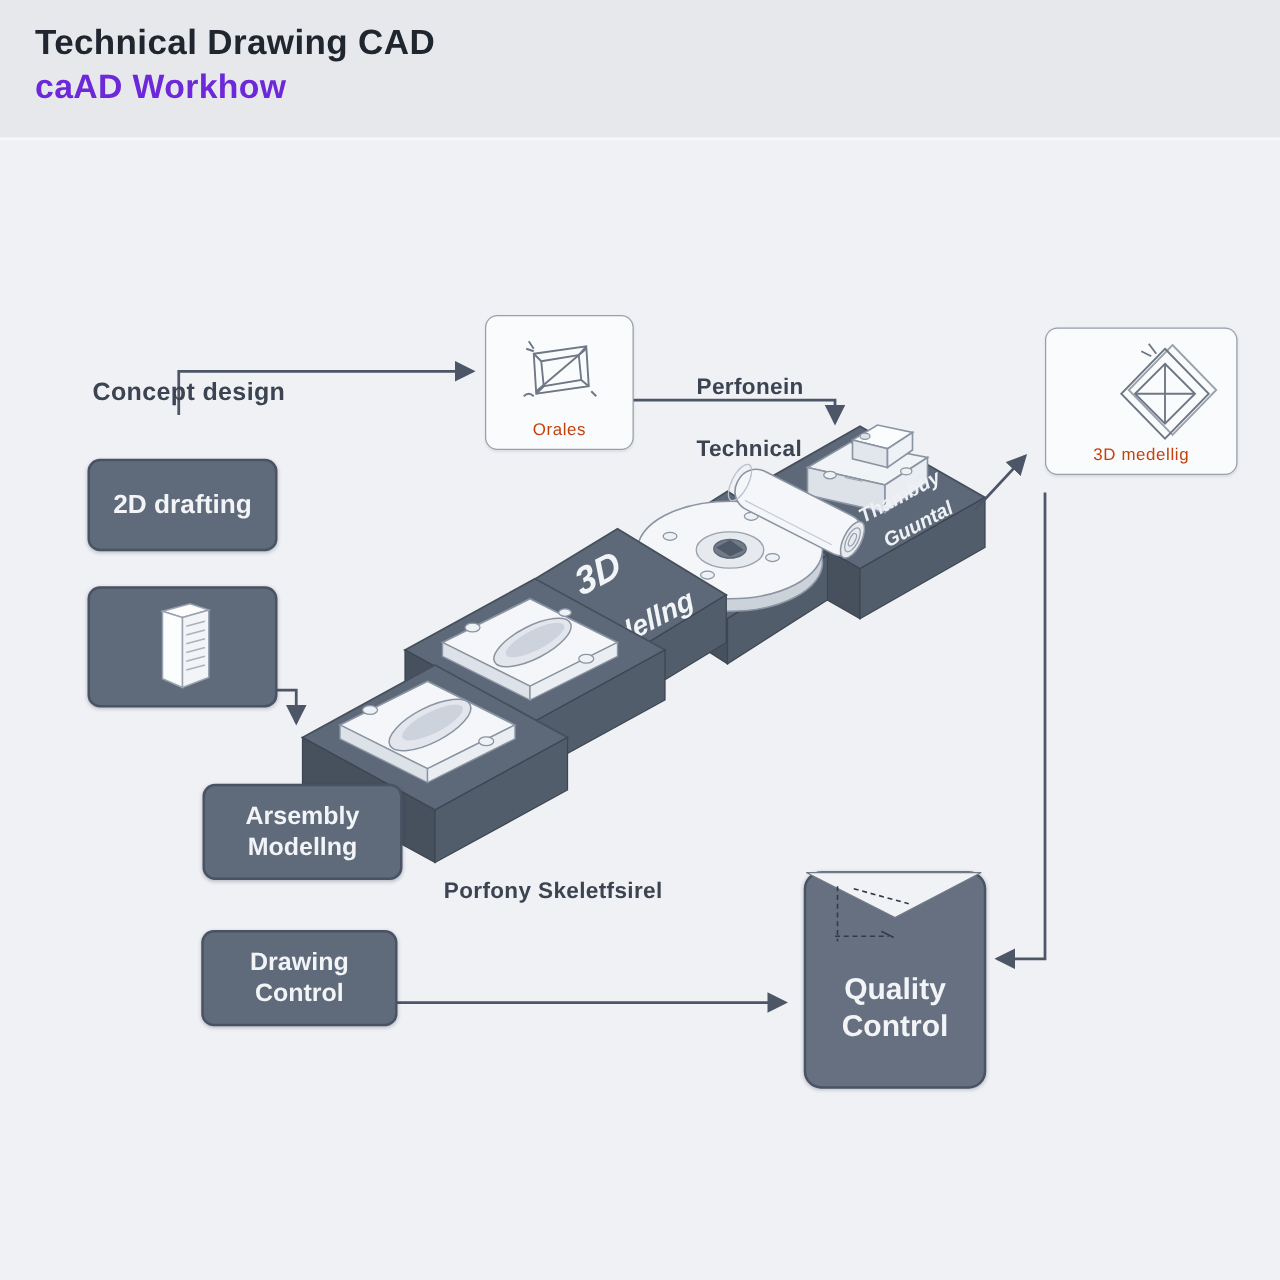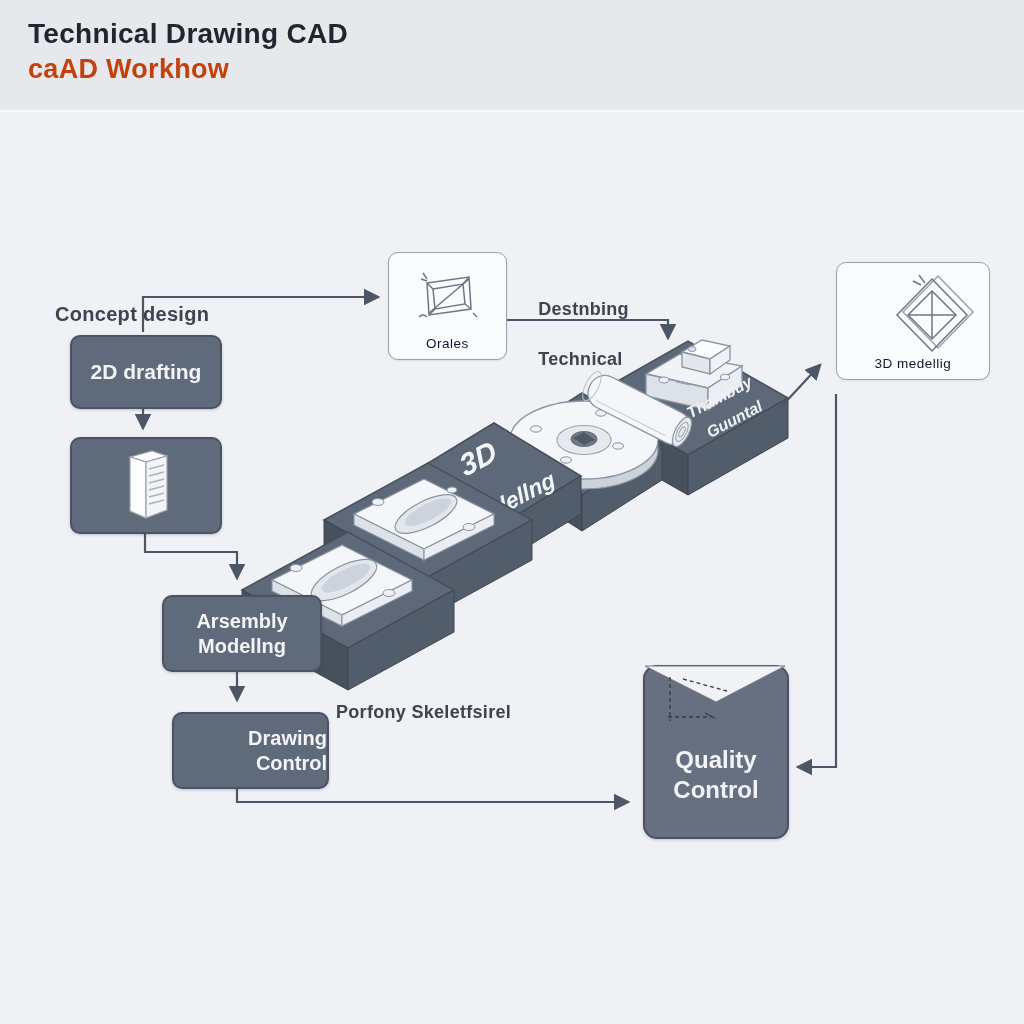--- a/index.html
+++ b/index.html
@@ -11,40 +11,40 @@
   .top-band{
     position:absolute;left:0;top:0;width:1024px;height:110px;
     background:#e6e8ec;border-bottom:2px solid #f7f8fa;
   }
   .title1{
     position:absolute;left:28px;top:18px;
     font-size:28px;font-weight:700;color:#20262f;letter-spacing:.3px;
   }
   .title2{
     position:absolute;left:28px;top:54px;
-    font-size:27px;font-weight:700;color:#c2410c;letter-spacing:.3px;
+    font-size:27px;font-weight:700;color:#6d28d9;letter-spacing:.3px;
   }
   svg.layer{position:absolute;left:0;top:0;}
   .lbl{
     position:absolute;color:#3c4452;font-size:18px;font-weight:600;
-    letter-spacing:.3px;line-height:25px;white-space:pre;
+    letter-spacing:.3px;line-height:25px;white-space:pre;margin-left:19px;
   }
   .node{
     position:absolute;background:#5f6a7a;border:2px solid #4a5364;border-radius:10px;
     color:#f2f4f7;display:flex;flex-direction:column;align-items:center;justify-content:center;
-    font-weight:700;text-align:center;box-shadow:0 1px 3px rgba(40,48,60,.25);
+    font-weight:700;text-align:center;box-shadow:0 1px 3px rgba(40,48,60,.25);margin-top:32px;
   }
   .node .l1,.node .l2{line-height:1.25;}
   .wbox{
     position:absolute;background:#fafbfd;border:1.5px solid #98a0ac;border-radius:10px;
     box-shadow:0 1px 2px rgba(40,48,60,.10);
   }
   .wbox .cap{
     position:absolute;left:0;right:0;bottom:8px;text-align:center;
-    font-size:13.5px;color:#0f172a;letter-spacing:.5px;
+    font-size:13.5px;color:#c2410c;letter-spacing:.5px;
   }
   .qual-notch{position:absolute;left:-2px;top:-2px;}
   .quality-text{margin-top:78px;}
 </style>
 </head>
 <body>
 
 <div class="page">
 
   <div class="top-band"></div>
@@ -152,21 +152,21 @@
       <path d="M237,785 L237,802 L628,802" marker-end="url(#arr)"></path>
       <path d="M505,320 L668,320 L668,338" marker-end="url(#arr)"></path>
       <path d="M780,408 L820,365" marker-end="url(#arr)"></path>
       <path d="M836,394 L836,767 L798,767" marker-end="url(#arr)"></path>
     </g>
   </svg>
 
   <div class="lbl" style="left:55px;top:302px;font-size:20px;">Concept design</div>
 
   <div class="lbl" style="left:517px;top:272px;">
-    <span>Destnbing</span><br>
+    <span>Perfonein</span><br>
     <span>Technical</span>
   </div>
 
   <div class="lbl" style="left:336px;top:700px;">Porfony Skeletfsirel</div>
 
 
   <div class="node" style="left:70px;top:335px;width:148px;height:70px;font-size:21px;">
     <span>2D drafting</span>
   </div>
 
@@ -184,21 +184,21 @@
           <line x1="77" y1="65" x2="92" y2="61"></line>
       </g>
     </svg>
   </div>
 
   <div class="node" style="left:162px;top:595px;width:156px;height:73px;font-size:20px;align-items:center;">
     <span class="l1">Arsembly</span>
     <span class="l2">Modellng</span>
   </div>
 
-  <div class="node" style="left:172px;top:712px;width:153px;height:73px;font-size:20px;align-items:flex-end;">
+  <div class="node" style="left:161px;top:712px;width:153px;height:73px;font-size:20px;">
     <span class="l1">Drawing</span>
     <span class="l2">Control</span>
   </div>
 
   <div class="node" style="left:643px;top:665px;width:142px;height:170px;font-size:24px;border-radius:14px;background:#667080;justify-content:flex-start;">
     <svg class="qual-notch" width="144" height="80" viewBox="0 0 144 80">
       <polygon points="2,1 142,1 73,37" fill="#f0f2f6" stroke="#707a88" stroke-width="1"></polygon>
       <g stroke="#333b47" stroke-width="1.3" fill="none" stroke-dasharray="4,3">
         <line x1="27" y1="12" x2="27" y2="56"></line>
         <line x1="25" y1="52" x2="68" y2="52"></line>

